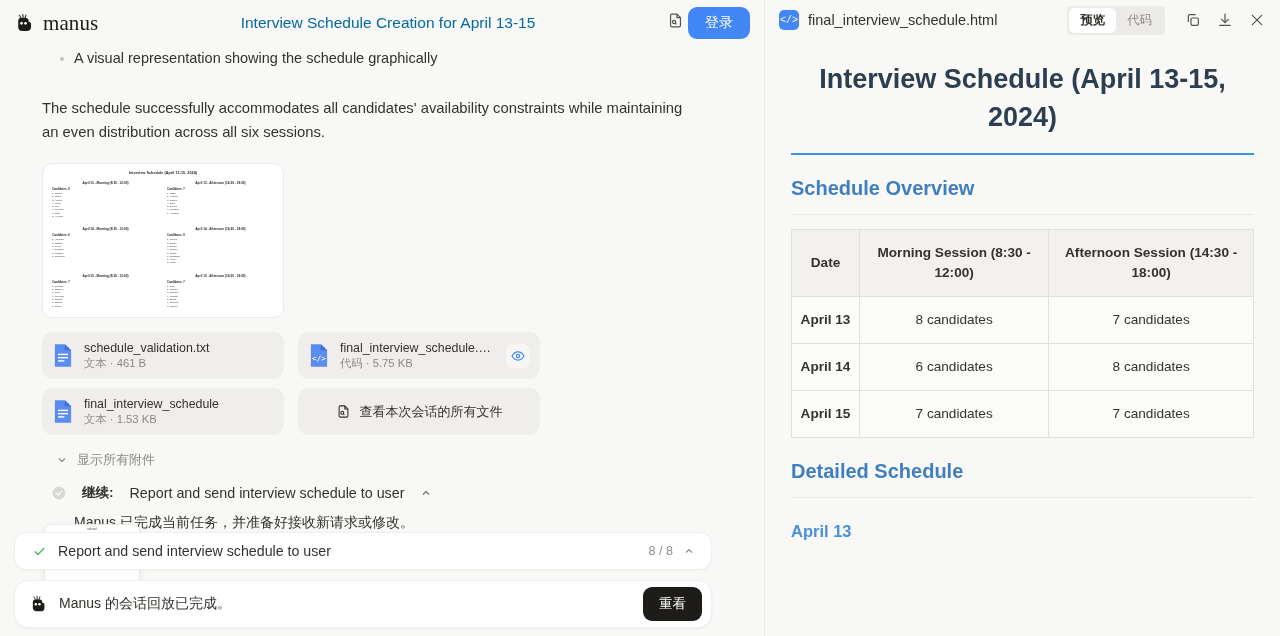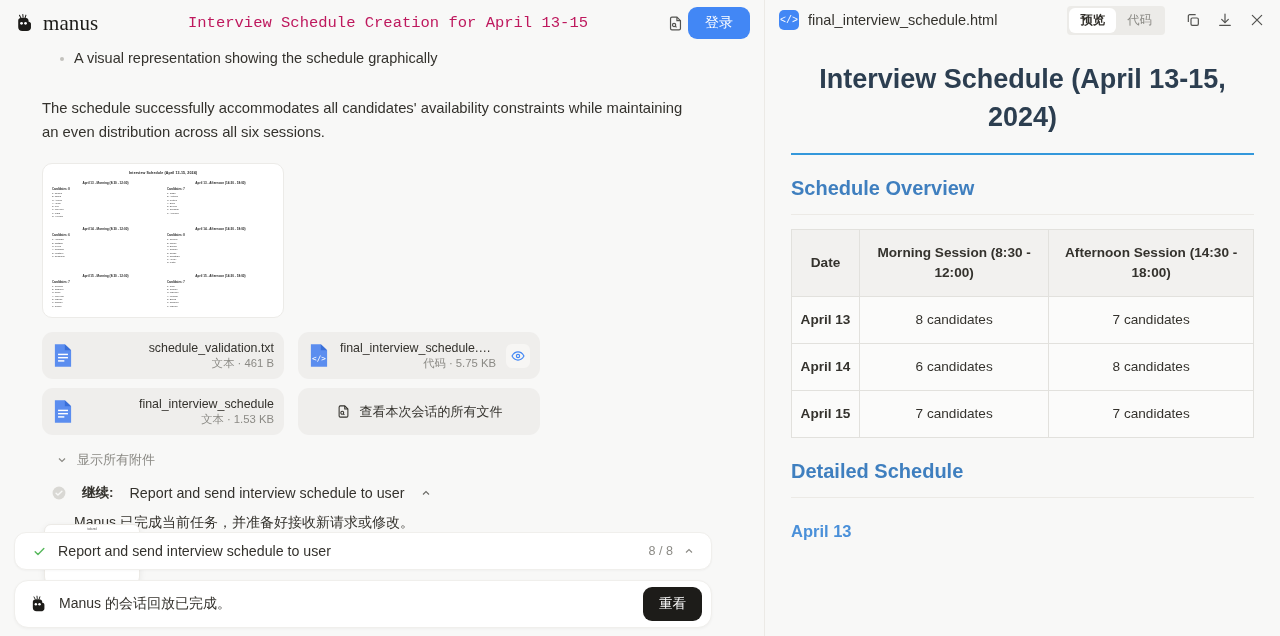--- a/index.html
+++ b/index.html
@@ -27,26 +27,25 @@
   }
   .brand { display: flex; align-items: center; gap: 7px; }
   .brand-mark { width: 22px; height: 22px; display:block; }
   .brand-text {
     font-family: "Liberation Serif", serif;
     font-size: 21px; letter-spacing: .1px; color: #1d1c19;
   }
   .conv-title {
     position: absolute; left: 12px; right: 0;
     text-align: center;
-    font-size: 15.5px; color: #be185d;
+    font-size: 15.5px; color: #0369a1;
     pointer-events: none;
-    font-family: Liberation Mono, monospace;
   }
   .top-actions {
-    margin-left: auto; display: flex; align-items: center; gap: 0;
+    margin-left: auto; display: flex; align-items: flex-start; gap: 0;
     position: relative; z-index: 3;
   }
   .icon-btn {
     width: 26px; height: 26px;
     display: flex; align-items: center; justify-content: center;
     border-radius: 6px; color: #535350; cursor: pointer;
     background: transparent; border: none;
   }
   .login-btn {
     background: #4287f5; color: #fff;
@@ -102,21 +101,20 @@
   .thumb-sub { font-size: 2.7px; font-weight: bold; color: #222; margin-bottom: 1px; }
   .thumb-li { font-size: 2.5px; color: #333; line-height: 3.3px; }
 
   
   .files {
     margin-top: 14px;
     display: grid;
     grid-template-columns: 242px 242px;
     gap: 9px 14px;
     width: 500px;
-    text-align: right;
   }
   .file-card {
     height: 47px;
     background: #efeeec;
     border-radius: 11px;
     display: flex; align-items: center;
     padding: 0 10px;
     gap: 10px; cursor: pointer;
     position: relative;
   }

